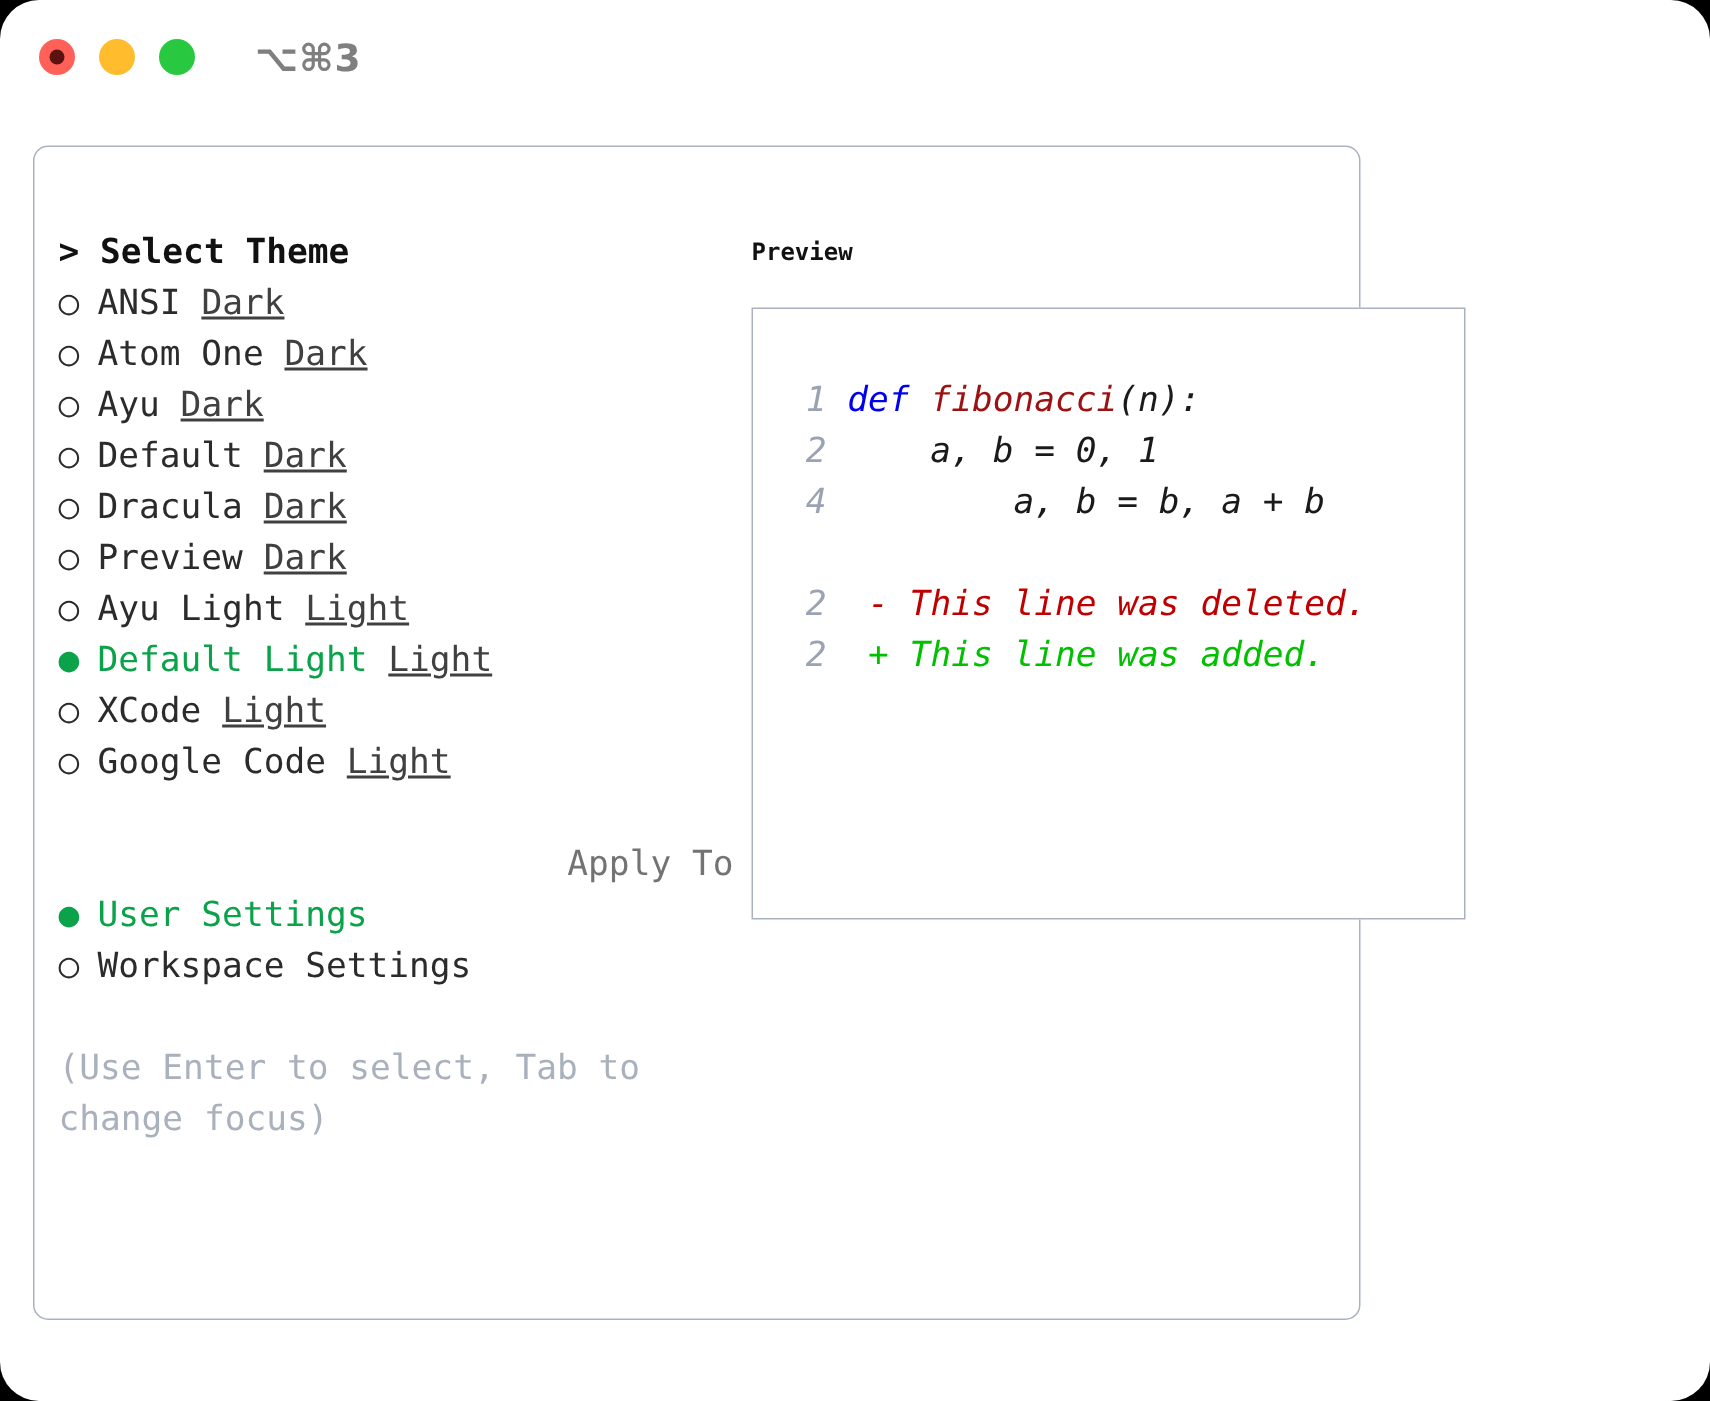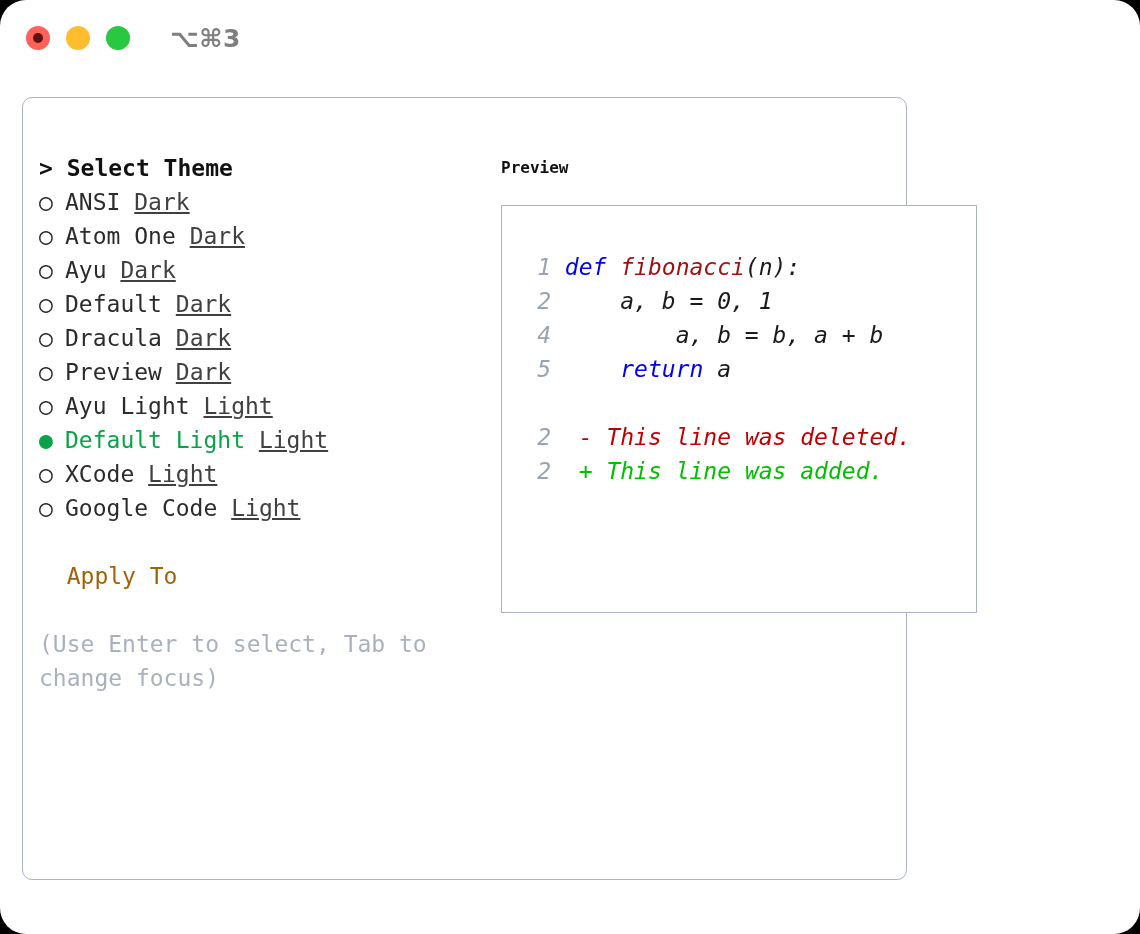--- a/index.html
+++ b/index.html
@@ -106,23 +106,24 @@
     color: #404040;
     text-decoration: underline;
   }
 
   
   #apply-group {
     margin-top: 34px;
   }
   .apply-header {
     font-size: 23px;
-    color: #a16207;
-    line-height: 34px;
-    white-space: pre;
+    color: #737373;
+    line-height: 34px;
+    white-space: pre;
+    text-align: right;
   }
   .apply-row {
     font-size: 23px;
     line-height: 34px;
     white-space: pre;
     color: #2b2b2b;
   }
   .apply-row.selected { color: #0aa349; }
 
   #hint-text {
@@ -207,34 +208,37 @@
           <div class="theme-row"><span class="marker">○</span><span>Dracula</span><span> </span><span class="variant">Dark</span></div>
           <div class="theme-row"><span class="marker">○</span><span>Preview</span><span> </span><span class="variant">Dark</span></div>
           <div class="theme-row"><span class="marker">○</span><span>Ayu Light</span><span> </span><span class="variant">Light</span></div>
           <div class="theme-row selected"><span class="marker">●</span><span>Default Light</span><span> </span><span class="variant">Light</span></div>
           <div class="theme-row"><span class="marker">○</span><span>XCode</span><span> </span><span class="variant">Light</span></div>
           <div class="theme-row"><span class="marker">○</span><span>Google Code</span><span> </span><span class="variant">Light</span></div>
         </div>
 
       <div id="apply-group">
         <div class="apply-header">  Apply To</div>
+        <div id="apply-list">
+            <div class="apply-row selected"><span class="marker">●</span><span>User Settings</span></div>
+            <div class="apply-row"><span class="marker">○</span><span>Workspace Settings</span></div>
+          </div>
       </div>
 
       <div id="hint-text">(Use Enter to select, Tab to change focus)</div>
     </div>
 
     <div id="preview-column">
       <div id="preview-title">Preview</div>
       <div id="code-box">
         <div id="code-inner">
           <div id="code-lines">
               <div class="code-line"><span class="lnum">1</span><span> </span><span class="kw">def</span><span class="code-body"> </span><span class="fn">fibonacci</span><span class="code-body">(n):</span></div>
               <div class="code-line"><span class="lnum">2</span><span> </span><span class="code-body">    a, b = 0, 1</span></div>
               <div class="code-line"><span class="lnum">4</span><span> </span><span class="code-body">        a, b = b, a + b</span></div>
-              <div class="code-line"><span class="lnum">5</span><span> </span><span class="code-body">    </span><span class="kw">return</span><span class="code-body"> a</span></div>
             </div>
           <div class="blank-line"></div>
           <div id="diff-lines">
               <div class="code-line"><span class="lnum">2</span><span>  </span><span class="diff-del">- </span><span class="diff-del">This line was deleted.</span></div>
               <div class="code-line"><span class="lnum">2</span><span>  </span><span class="diff-add">+ </span><span class="diff-add">This line was added.</span></div>
             </div>
         </div>
       </div>
     </div>
 

